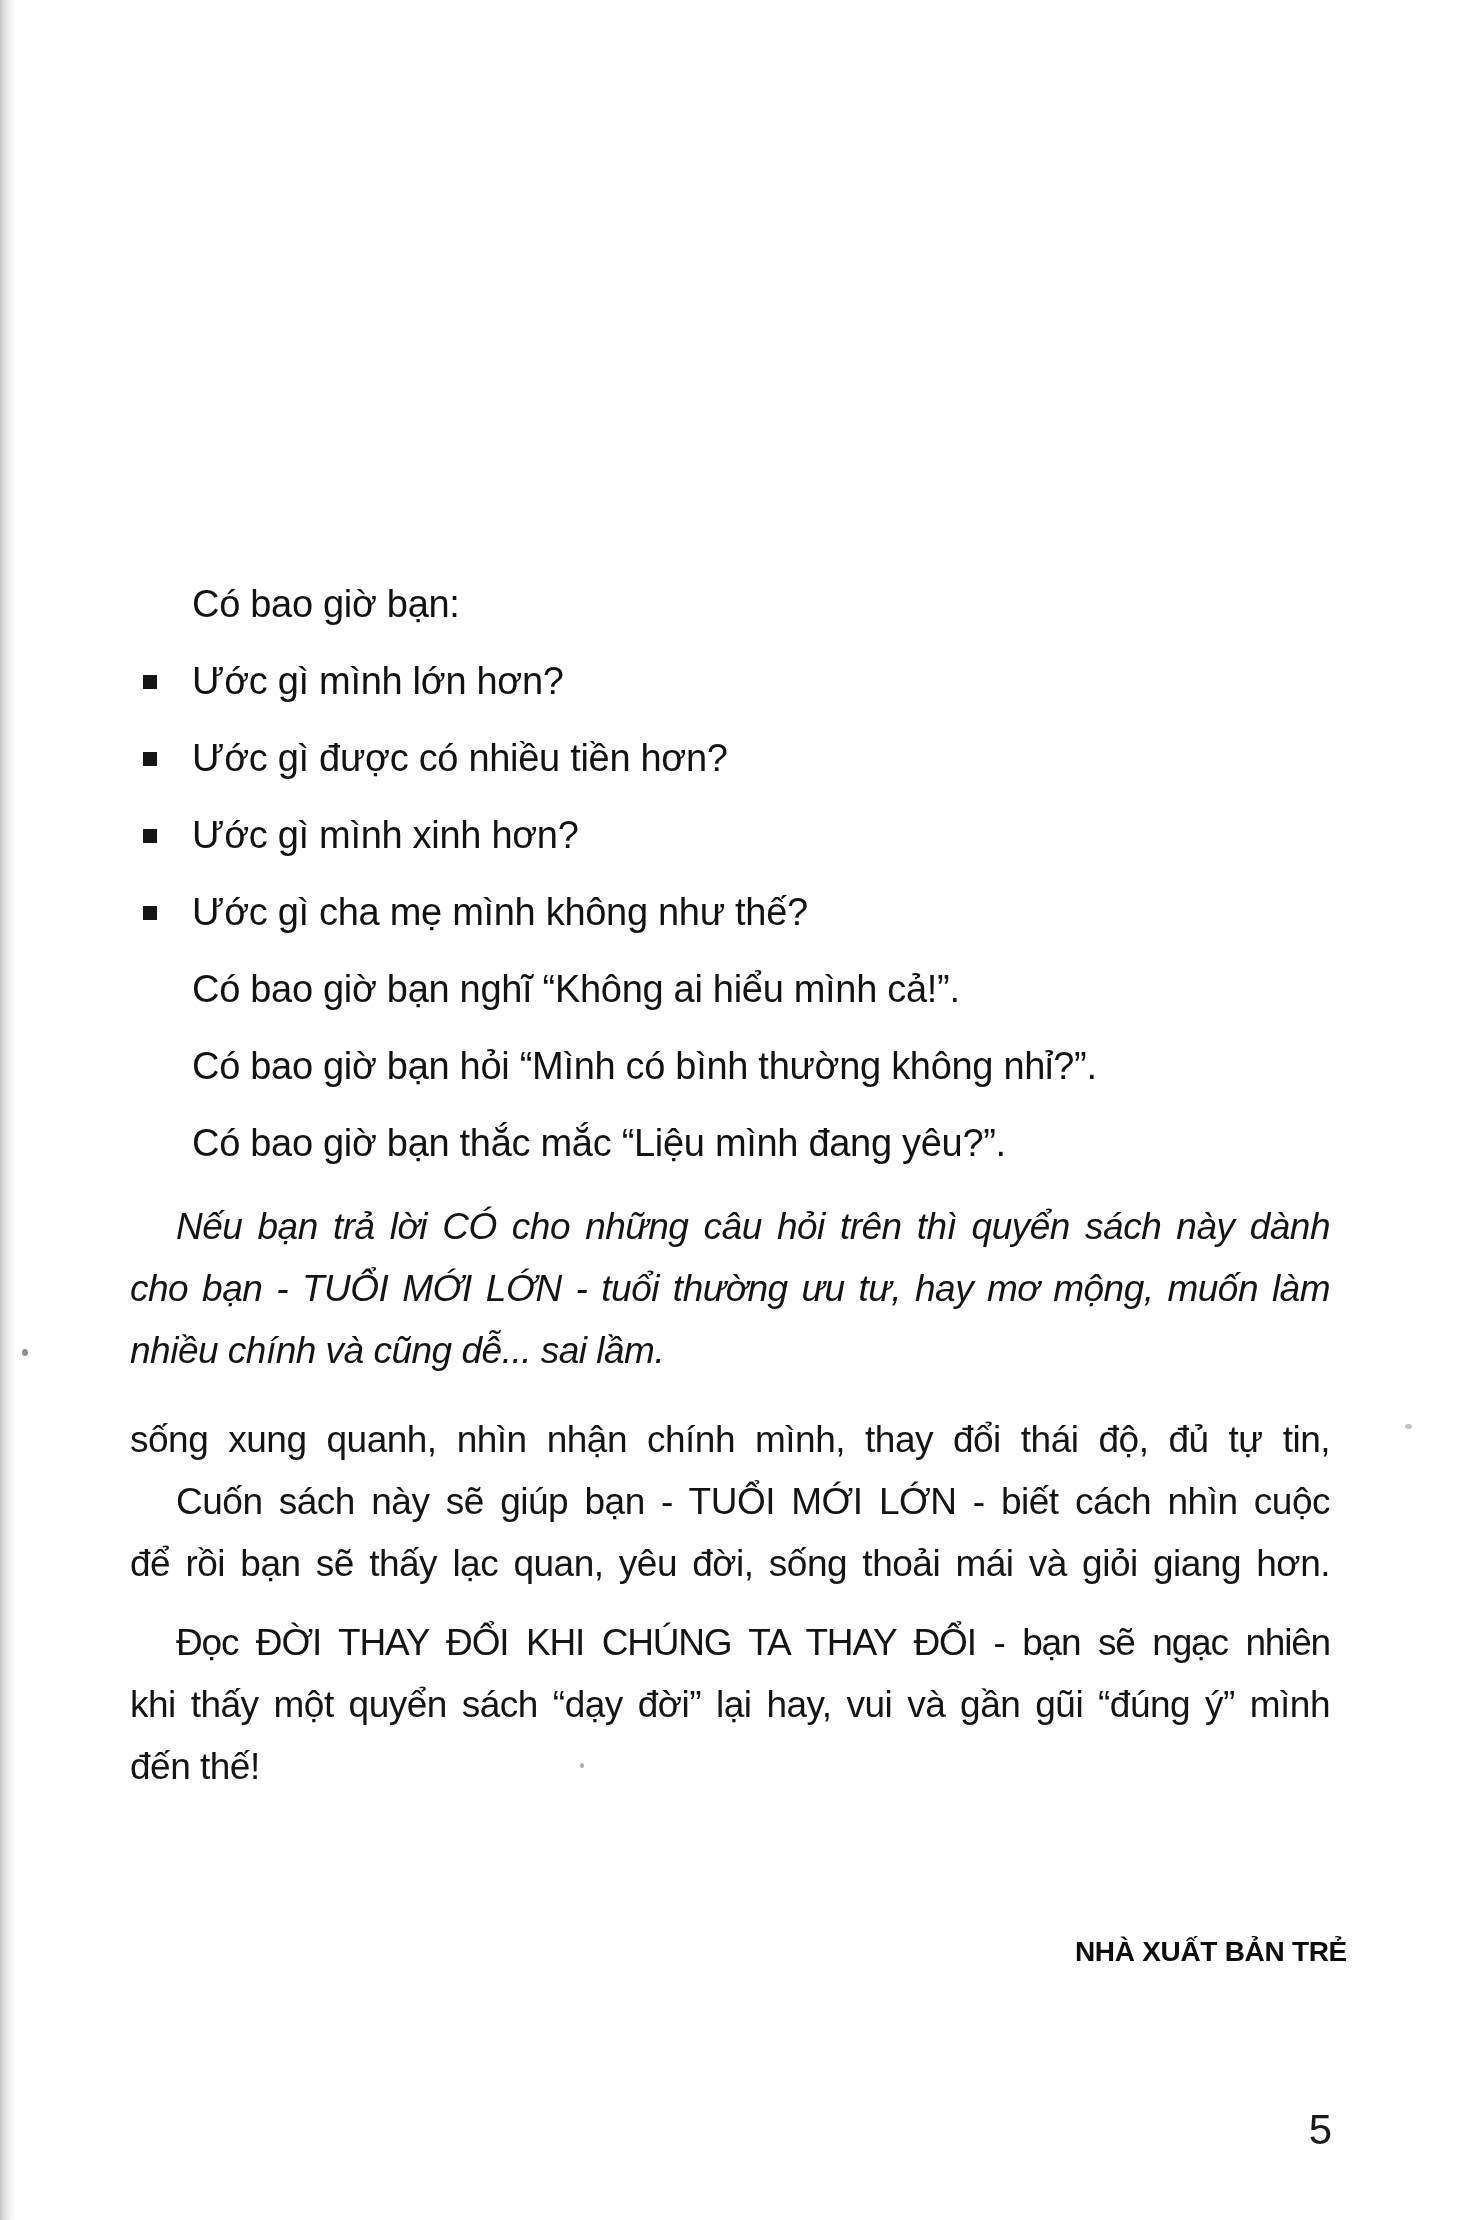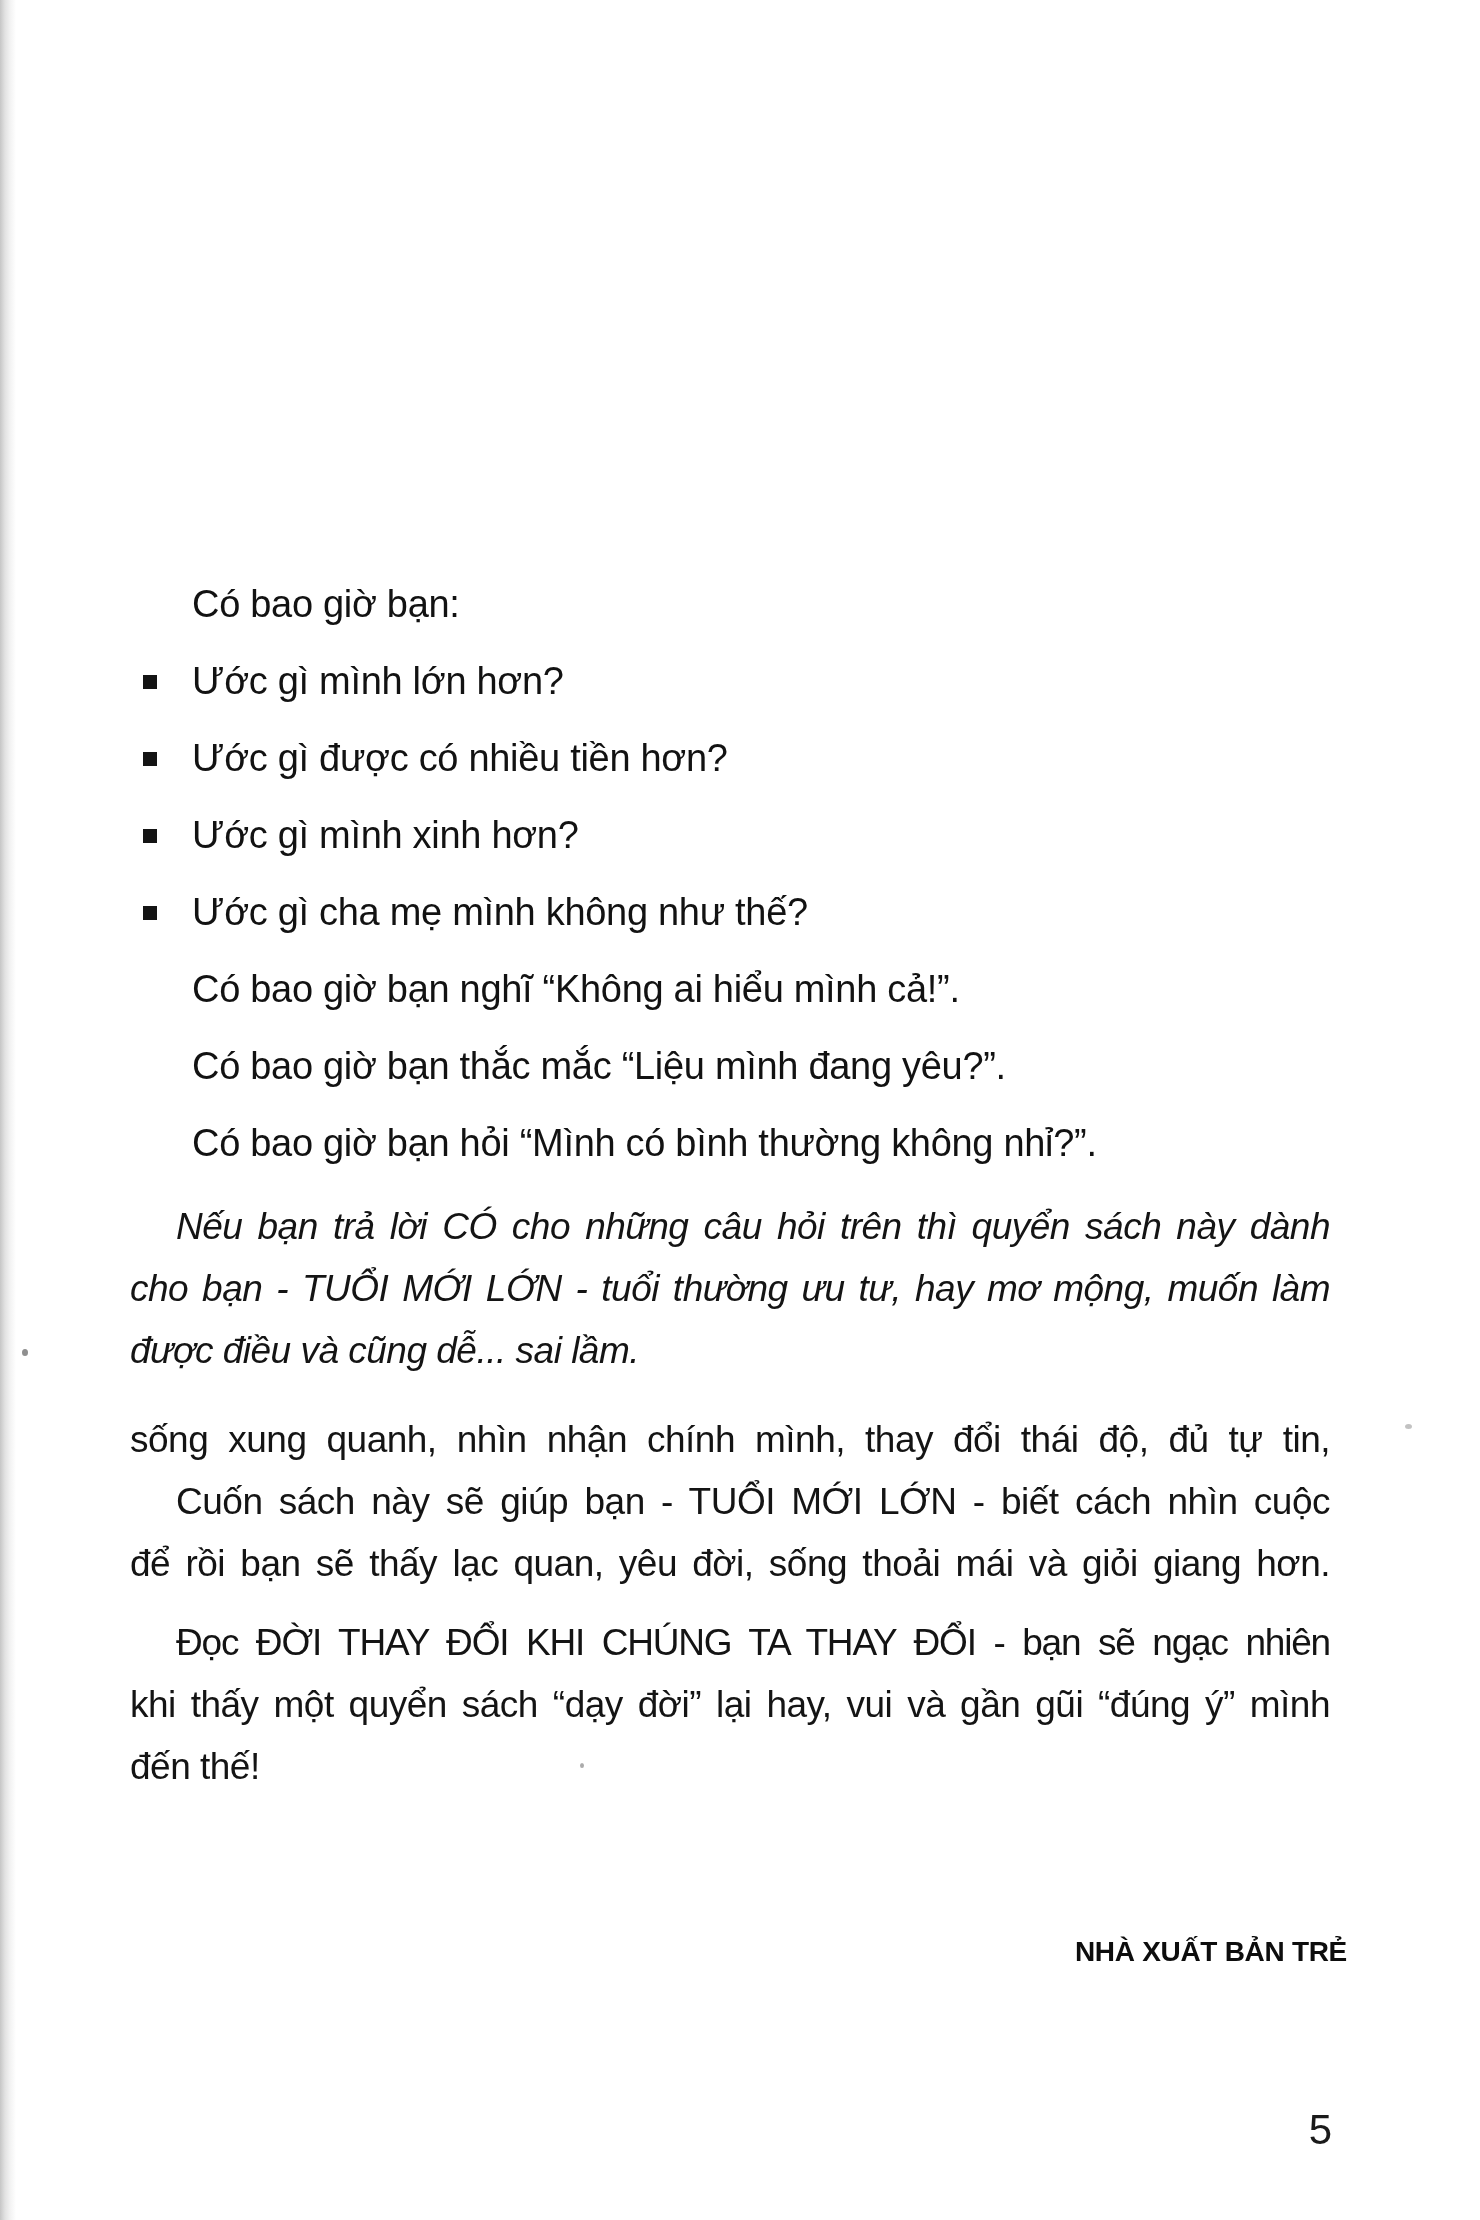--- a/index.html
+++ b/index.html
@@ -85,28 +85,28 @@
   <div class="bullet-sq b3"></div>
   <div class="bullet-sq b4"></div>
 
   <div class="list-block">
     <div class="list-line">Có bao giờ bạn:</div>
     <div class="list-line">Ước gì mình lớn hơn?</div>
     <div class="list-line">Ước gì được có nhiều tiền hơn?</div>
     <div class="list-line">Ước gì mình xinh hơn?</div>
     <div class="list-line">Ước gì cha mẹ mình không như thế?</div>
     <div class="list-line">Có bao giờ bạn nghĩ “Không ai hiểu mình cả!”.</div>
+    <div class="list-line">Có bao giờ bạn hỏi “Mình có bình thường không nhỉ?”.</div>
     <div class="list-line">Có bao giờ bạn thắc mắc “Liệu mình đang yêu?”.</div>
-    <div class="list-line">Có bao giờ bạn hỏi “Mình có bình thường không nhỉ?”.</div>
   </div>
 
   <div class="para p1">
     <div class="jl indent">Nếu bạn trả lời CÓ cho những câu hỏi trên thì quyển sách này dành</div>
     <div class="jl">cho bạn - TUỔI MỚI LỚN - tuổi thường ưu tư, hay mơ mộng, muốn làm</div>
-    <div class="ll">được điều và cũng dễ... sai lầm.</div>
+    <div class="ll">nhiều chính và cũng dễ... sai lầm.</div>
   </div>
 
   <div class="para p2">
     <div class="jl">sống xung quanh, nhìn nhận chính mình, thay đổi thái độ, đủ tự tin,</div>
     <div class="jl indent">Cuốn sách này sẽ giúp bạn - TUỔI MỚI LỚN - biết cách nhìn cuộc</div>
     <div class="jl">để rồi bạn sẽ thấy lạc quan, yêu đời, sống thoải mái và giỏi giang hơn.</div>
   </div>
 
   <div class="para p3">
     <div class="jl indent line1">Đọc ĐỜI THAY ĐỔI KHI CHÚNG TA THAY ĐỔI - bạn sẽ ngạc nhiên</div>

